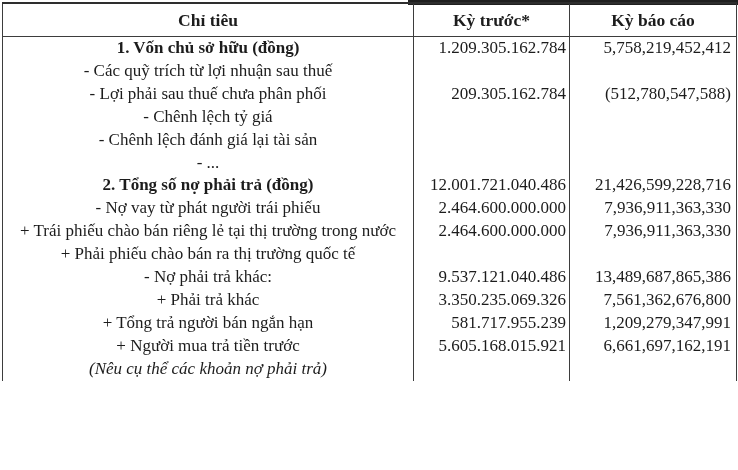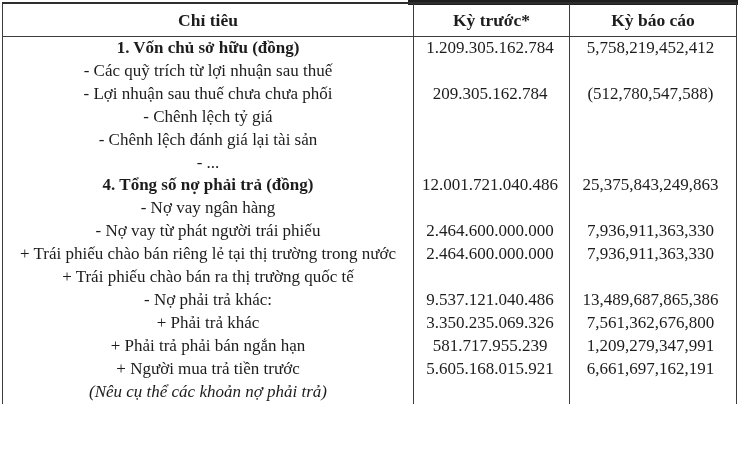--- a/index.html
+++ b/index.html
@@ -59,21 +59,21 @@
   table.fin tbody tr.tall { height: 46px; }
   td.lbl {
     text-align: center;
     padding-left: 6px;
     padding-right: 2px;
     white-space: nowrap;
     line-height: 22px;
   }
   tr.tall td.lbl { white-space: normal; line-height: 22px; }
   td.num {
-    text-align: center;
+    text-align: right;
     white-space: nowrap;
     line-height: 22px;
   }
   td.num.prev { padding-right: 3px; }
   td.num.rep  { padding-right: 5px; }
   tr.bold td.lbl { font-weight: bold; }
   tr.italic td.lbl { font-style: italic; }
 </style>
 </head>
 <body>
@@ -99,76 +99,71 @@
         <td class="lbl">1. Vốn chủ sở hữu (đồng)</td>
         <td class="num prev">1.209.305.162.784</td>
         <td class="num rep">5,758,219,452,412</td>
       </tr>
       <tr>
         <td class="lbl">- Các quỹ trích từ lợi nhuận sau thuế</td>
         <td class="num prev"></td>
         <td class="num rep"></td>
       </tr>
       <tr>
-        <td class="lbl">- Lợi nhuận sau thuế chưa chưa phối</td>
+        <td class="lbl">- Lợi phải sau thuế chưa phân phối</td>
         <td class="num prev">209.305.162.784</td>
         <td class="num rep">(512,780,547,588)</td>
       </tr>
       <tr>
         <td class="lbl">- Chênh lệch tỷ giá</td>
         <td class="num prev"></td>
         <td class="num rep"></td>
       </tr>
       <tr>
         <td class="lbl">- Chênh lệch đánh giá lại tài sản</td>
         <td class="num prev"></td>
         <td class="num rep"></td>
       </tr>
       <tr class="short">
         <td class="lbl">- ...</td>
         <td class="num prev"></td>
         <td class="num rep"></td>
       </tr>
       <tr class="bold">
-        <td class="lbl">4. Tổng số nợ phải trả (đồng)</td>
+        <td class="lbl">2. Tổng số nợ phải trả (đồng)</td>
         <td class="num prev">12.001.721.040.486</td>
-        <td class="num rep">25,375,843,249,863</td>
-      </tr>
-      <tr>
-        <td class="lbl">- Nợ vay ngân hàng</td>
-        <td class="num prev"></td>
-        <td class="num rep"></td>
+        <td class="num rep">21,426,599,228,716</td>
       </tr>
       <tr>
         <td class="lbl">- Nợ vay từ phát người trái phiếu</td>
         <td class="num prev">2.464.600.000.000</td>
         <td class="num rep">7,936,911,363,330</td>
       </tr>
       <tr>
         <td class="lbl">+ Trái phiếu chào bán riêng lẻ tại thị trường trong nước</td>
         <td class="num prev">2.464.600.000.000</td>
         <td class="num rep">7,936,911,363,330</td>
       </tr>
       <tr>
-        <td class="lbl">+ Trái phiếu chào bán ra thị trường quốc tế</td>
+        <td class="lbl">+ Phải phiếu chào bán ra thị trường quốc tế</td>
         <td class="num prev"></td>
         <td class="num rep"></td>
       </tr>
       <tr>
         <td class="lbl">- Nợ phải trả khác:</td>
         <td class="num prev">9.537.121.040.486</td>
         <td class="num rep">13,489,687,865,386</td>
       </tr>
       <tr>
         <td class="lbl">+ Phải trả khác</td>
         <td class="num prev">3.350.235.069.326</td>
         <td class="num rep">7,561,362,676,800</td>
       </tr>
       <tr>
-        <td class="lbl">+ Phải trả phải bán ngắn hạn</td>
+        <td class="lbl">+ Tổng trả người bán ngắn hạn</td>
         <td class="num prev">581.717.955.239</td>
         <td class="num rep">1,209,279,347,991</td>
       </tr>
       <tr>
         <td class="lbl">+ Người mua trả tiền trước</td>
         <td class="num prev">5.605.168.015.921</td>
         <td class="num rep">6,661,697,162,191</td>
       </tr>
       <tr class="italic">
         <td class="lbl">(Nêu cụ thể các khoản nợ phải trả)</td>

